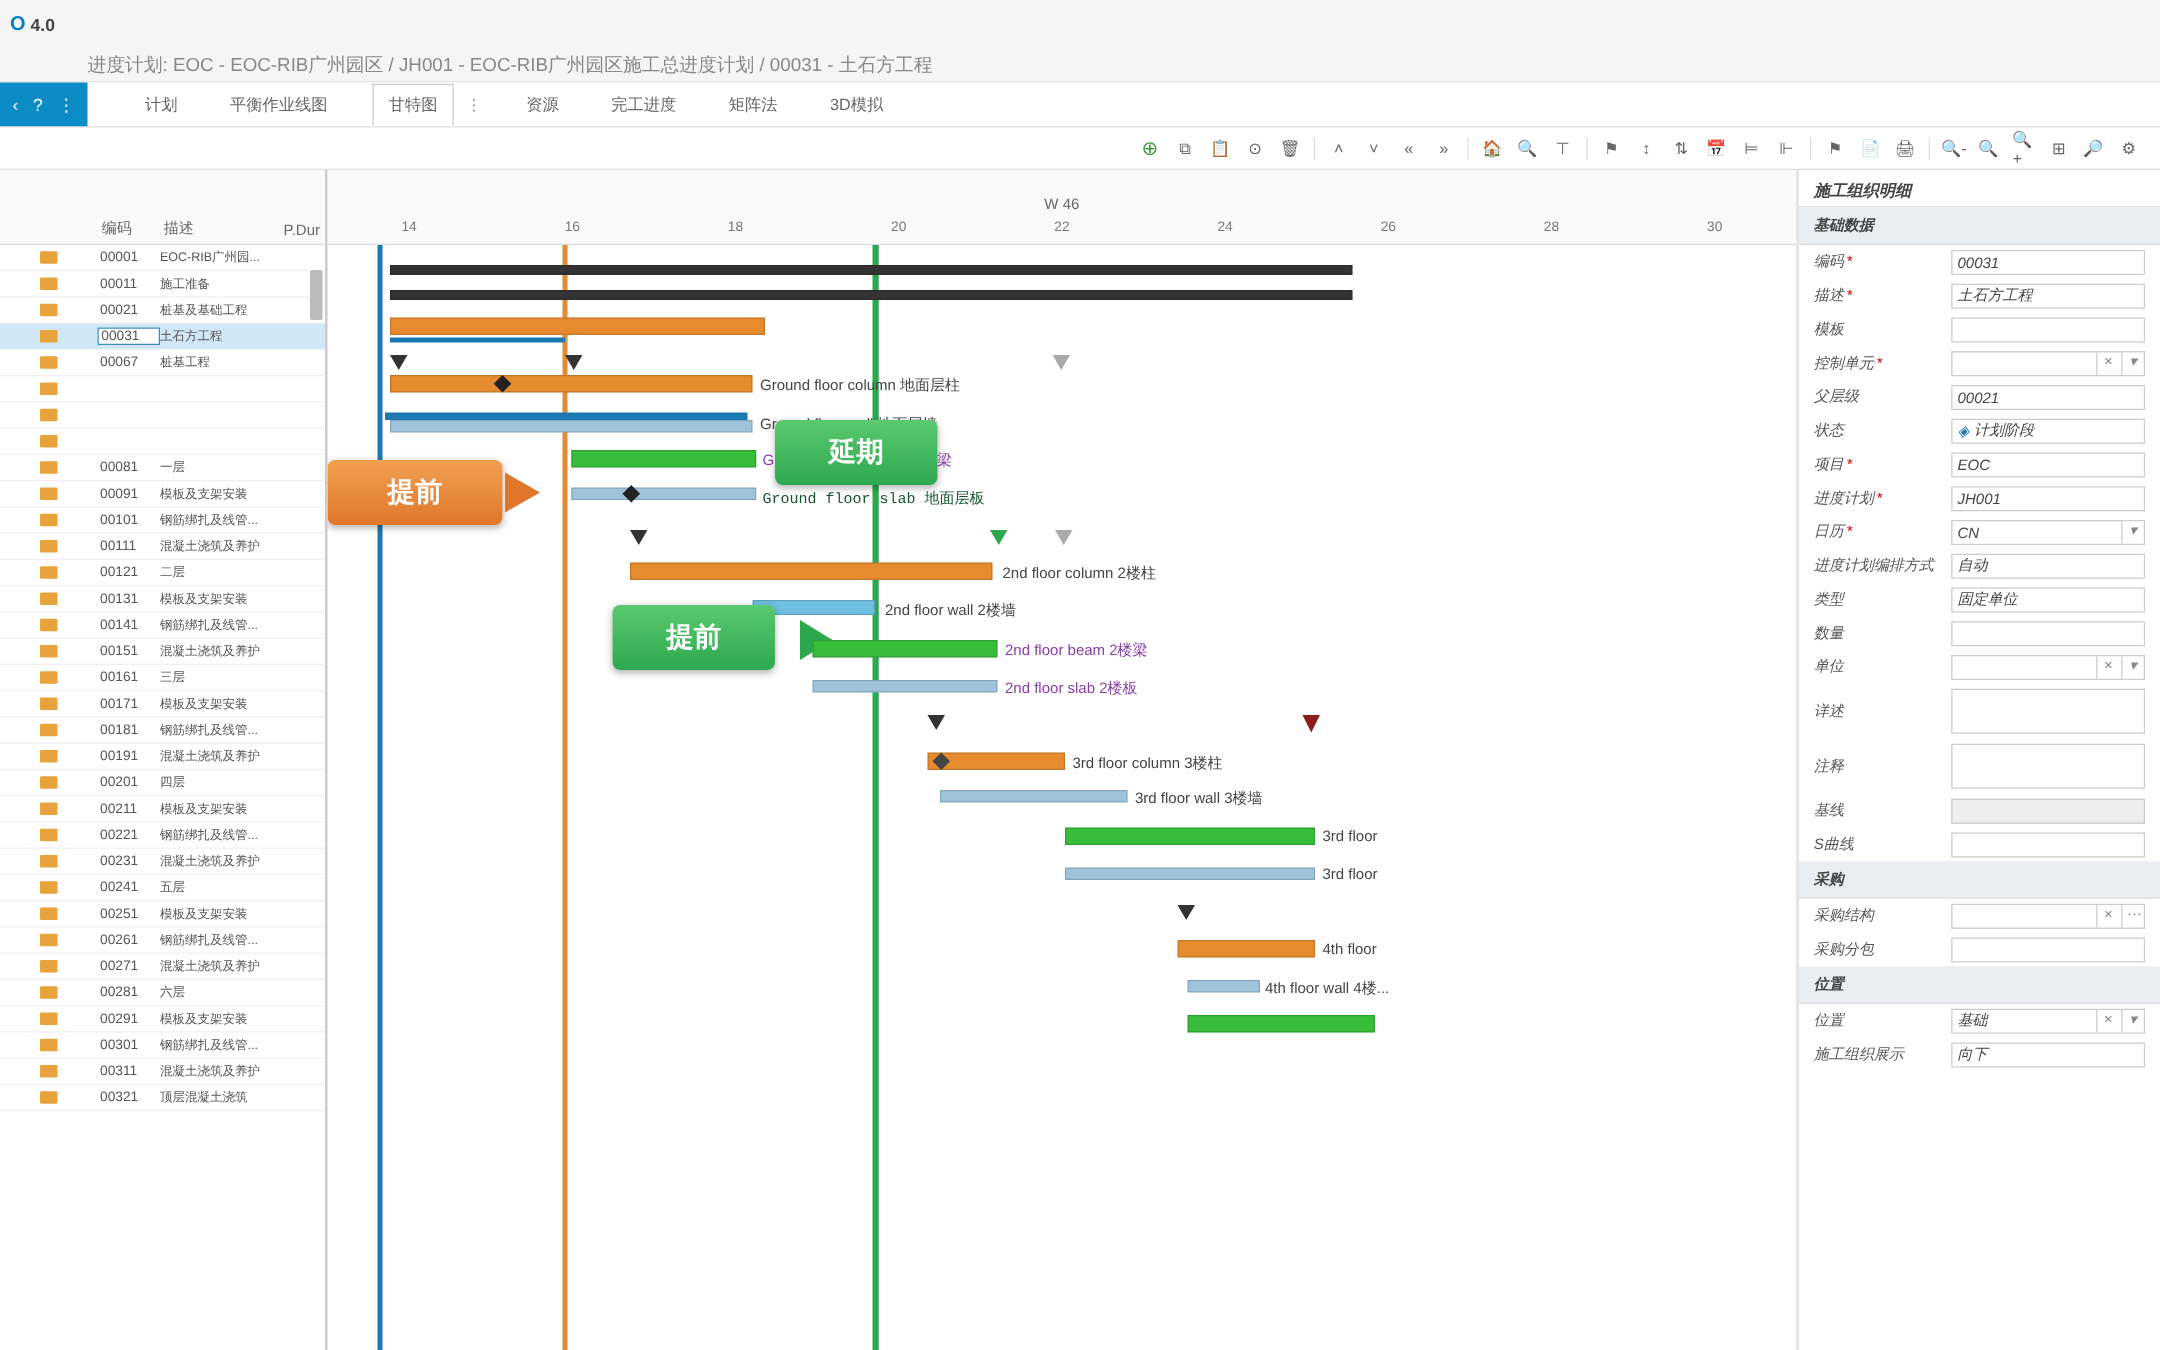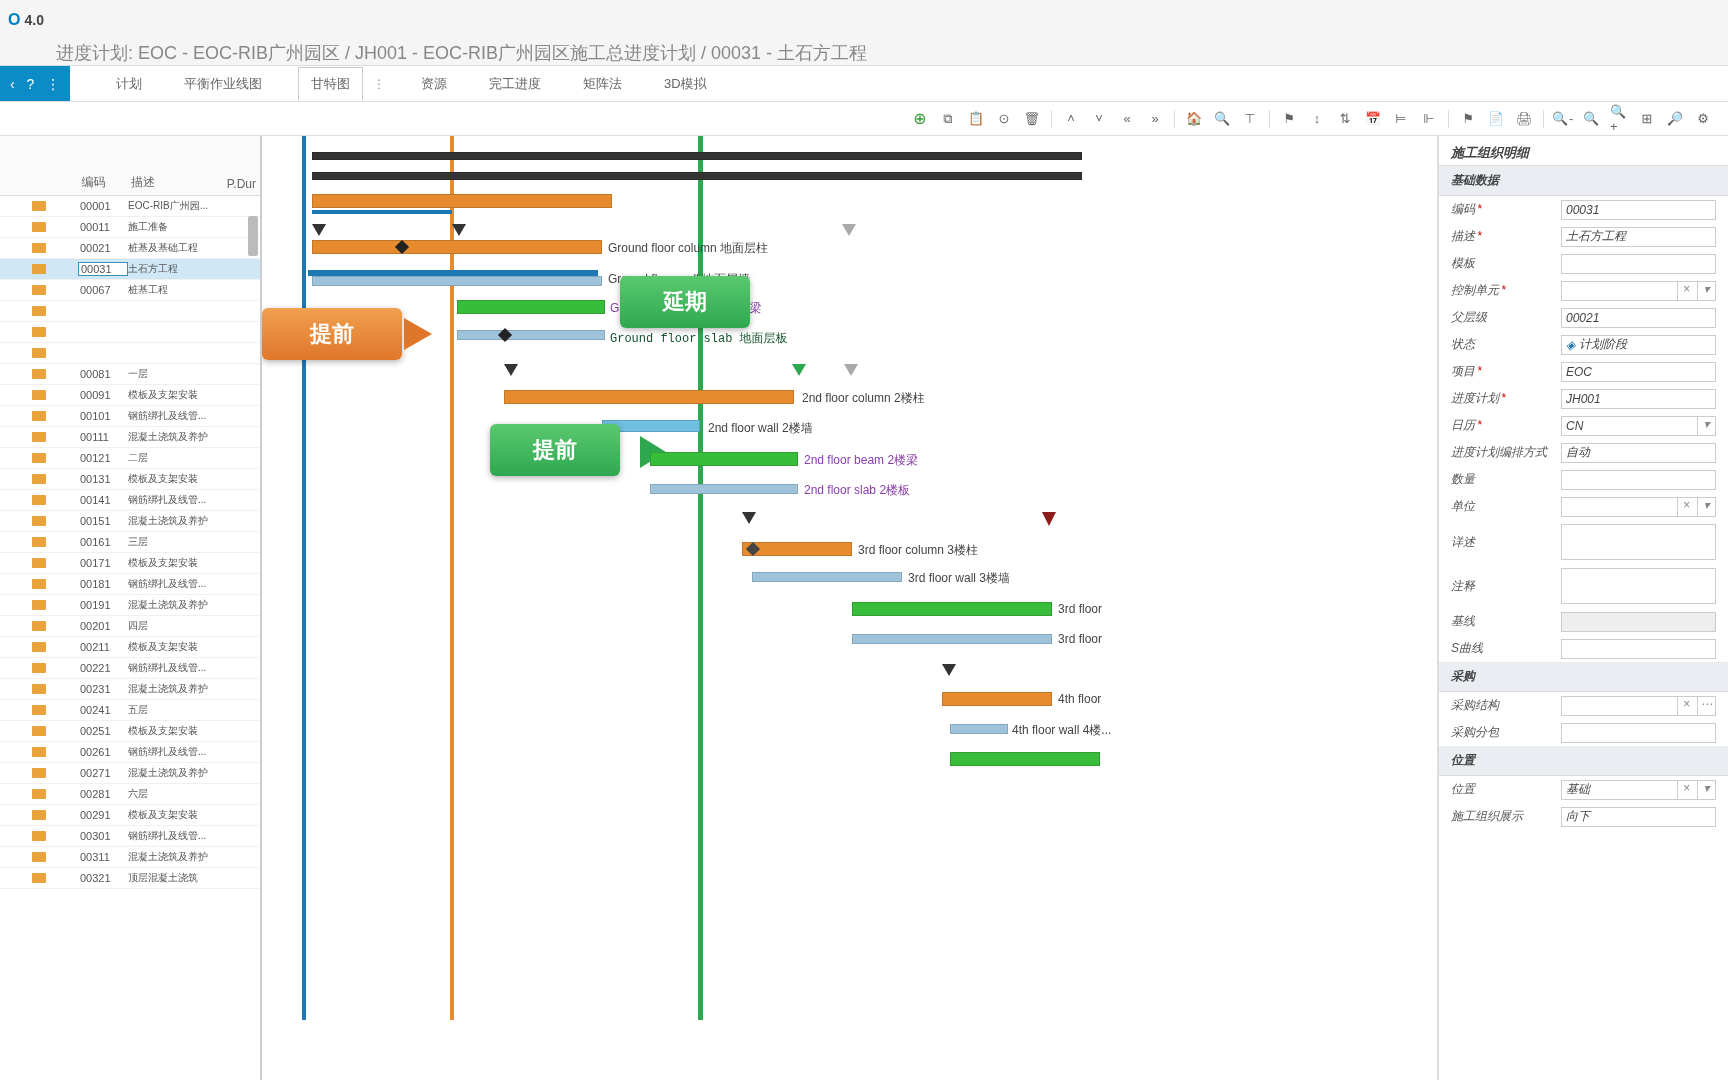--- a/index.html
+++ b/index.html
@@ -1,21 +1,21 @@
 <!DOCTYPE html>
 <html><head>
 <meta charset="utf-8">
 <style>
 * { box-sizing: border-box; margin: 0; padding: 0; font-family: "Microsoft YaHei", Arial, sans-serif; }
 body { background: #fff; font-size: 12px; color: #333; overflow: hidden; width: 1728px; height: 1080px; position: relative; }
 
 .title-bar { height: 40px; background: #f5f5f5; display: flex; align-items: center; padding-left: 8px; }
 .title-bar .app-icon { color: #0080c0; font-size: 16px; font-weight: bold; margin-right: 4px; }
 .title-bar .version { color: #444; font-weight: bold; font-size: 14px; }
-.breadcrumb-bar { height: 26px; background: #f5f5f5; padding-left: 56px; color: #888; font-size: 18px; display: flex; align-items: center; border-bottom: 1px solid #ddd; }
+.breadcrumb-bar { height: 26px; background: #f5f5f5; padding-left: 70px; color: #888; font-size: 15px; display: flex; align-items: center; border-bottom: 1px solid #ddd; }
 .menu-bar { height: 36px; background: #fff; border-bottom: 1px solid #ddd; display: flex; align-items: stretch; }
 .menu-left { width: 70px; background: #0b8cc7; display: flex; align-items: center; justify-content: space-around; color: #fff; padding: 0 4px; }
 .menu-left span { cursor: pointer; font-size: 14px; }
 .menu-tabs { display: flex; align-items: center; padding-left: 40px; gap: 30px; }
 .menu-tabs .tab { color: #666; padding: 8px 6px; cursor: pointer; font-size: 13px; }
 .menu-tabs .tab.active { background: #fff; border: 1px solid #ccc; border-bottom: none; padding: 7px 12px; }
 
 .toolbar { height: 34px; border-bottom: 1px solid #ddd; display: flex; align-items: center; justify-content: flex-end; padding-right: 16px; gap: 10px; }
 .toolbar .tbtn { width: 18px; height: 18px; color: #666; cursor: pointer; display: inline-flex; align-items: center; justify-content: center; font-size: 13px; }
 .toolbar .tbtn.green { color: #3a9b3a; font-size: 16px; }
@@ -380,20 +380,34 @@
             <span class="folder-ic"></span>
           </div>
     <div class="cell-code">00321</div>
     <div class="cell-desc">顶层混凝土浇筑</div>
         </div>
       </div>
     <div class="lp-scrollbar"></div>
   </div>
 
   <div class="gantt-panel">
+    <div class="g-header">
+      <div class="g-week">W 46</div>
+      <div class="g-days" id="g-days">
+          <div class="g-day">14</div>
+          <div class="g-day">16</div>
+          <div class="g-day">18</div>
+          <div class="g-day">20</div>
+          <div class="g-day">22</div>
+          <div class="g-day">24</div>
+          <div class="g-day">26</div>
+          <div class="g-day">28</div>
+          <div class="g-day">30</div>
+        </div>
+    </div>
     <div class="g-body" id="g-body">
 
       <div class="g-vline-blue" style="left:40px;"></div>
       <div class="g-vline-orange" style="left:188px;"></div>
       <div class="g-vline-green" style="left:436px;"></div>
 
       <div class="g-bar" style="left:50px; top:16px; width:770px; height:8px; background:#333"></div>
       <div class="g-bar" style="left:50px; top:36px; width:770px; height:8px; background:#333"></div>
 
       <div class="g-bar" style="left:50px; top:58px; width:300px; background:#e78b2f"></div>
@@ -521,20 +535,24 @@
     <div class="rp-field">
         <label><span>日历</span><span class="req">*</span></label>
         <div class="rp-input with-btn">
           <span>CN</span>
           <span class="btn-dd">▾</span>
         </div>
       </div>
     <div class="rp-field">
         <label>进度计划编排方式</label>
         <div class="rp-input">自动</div>
+      </div>
+    <div class="rp-field">
+        <label>类型</label>
+        <div class="rp-input">固定单位</div>
       </div>
     <div class="rp-field">
         <label>数量</label>
         <div class="rp-input"></div>
       </div>
     <div class="rp-field">
         <label>单位</label>
         <div class="rp-input with-btn">
           <span class="btn-x">×</span>
           <span class="btn-dd">▾</span>

